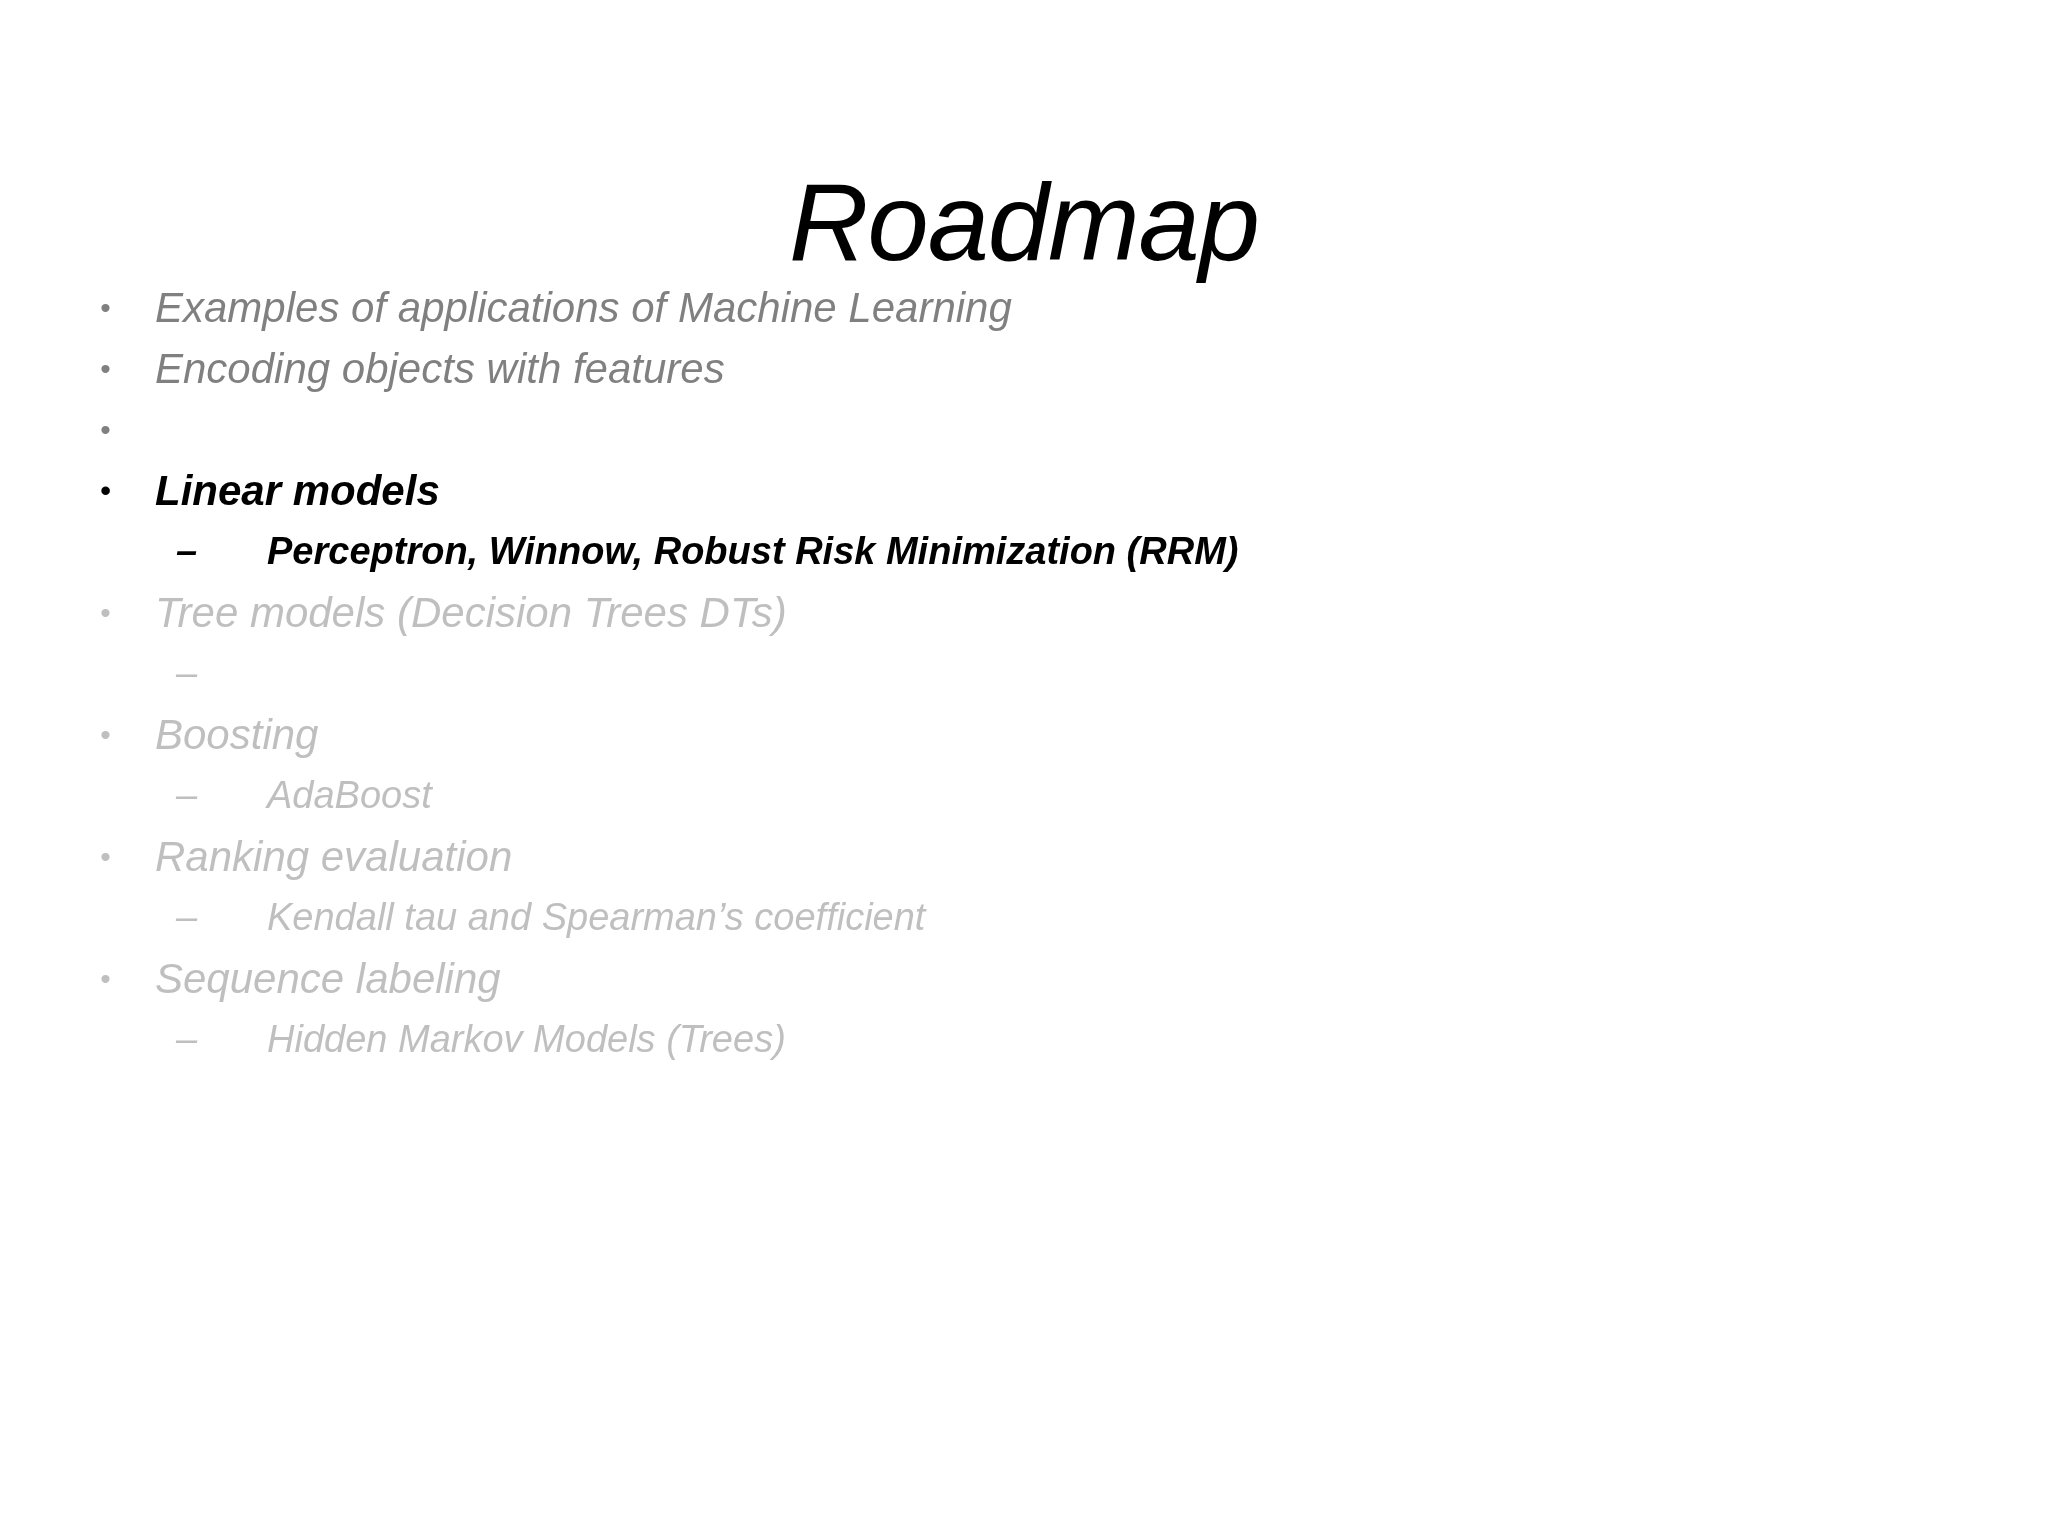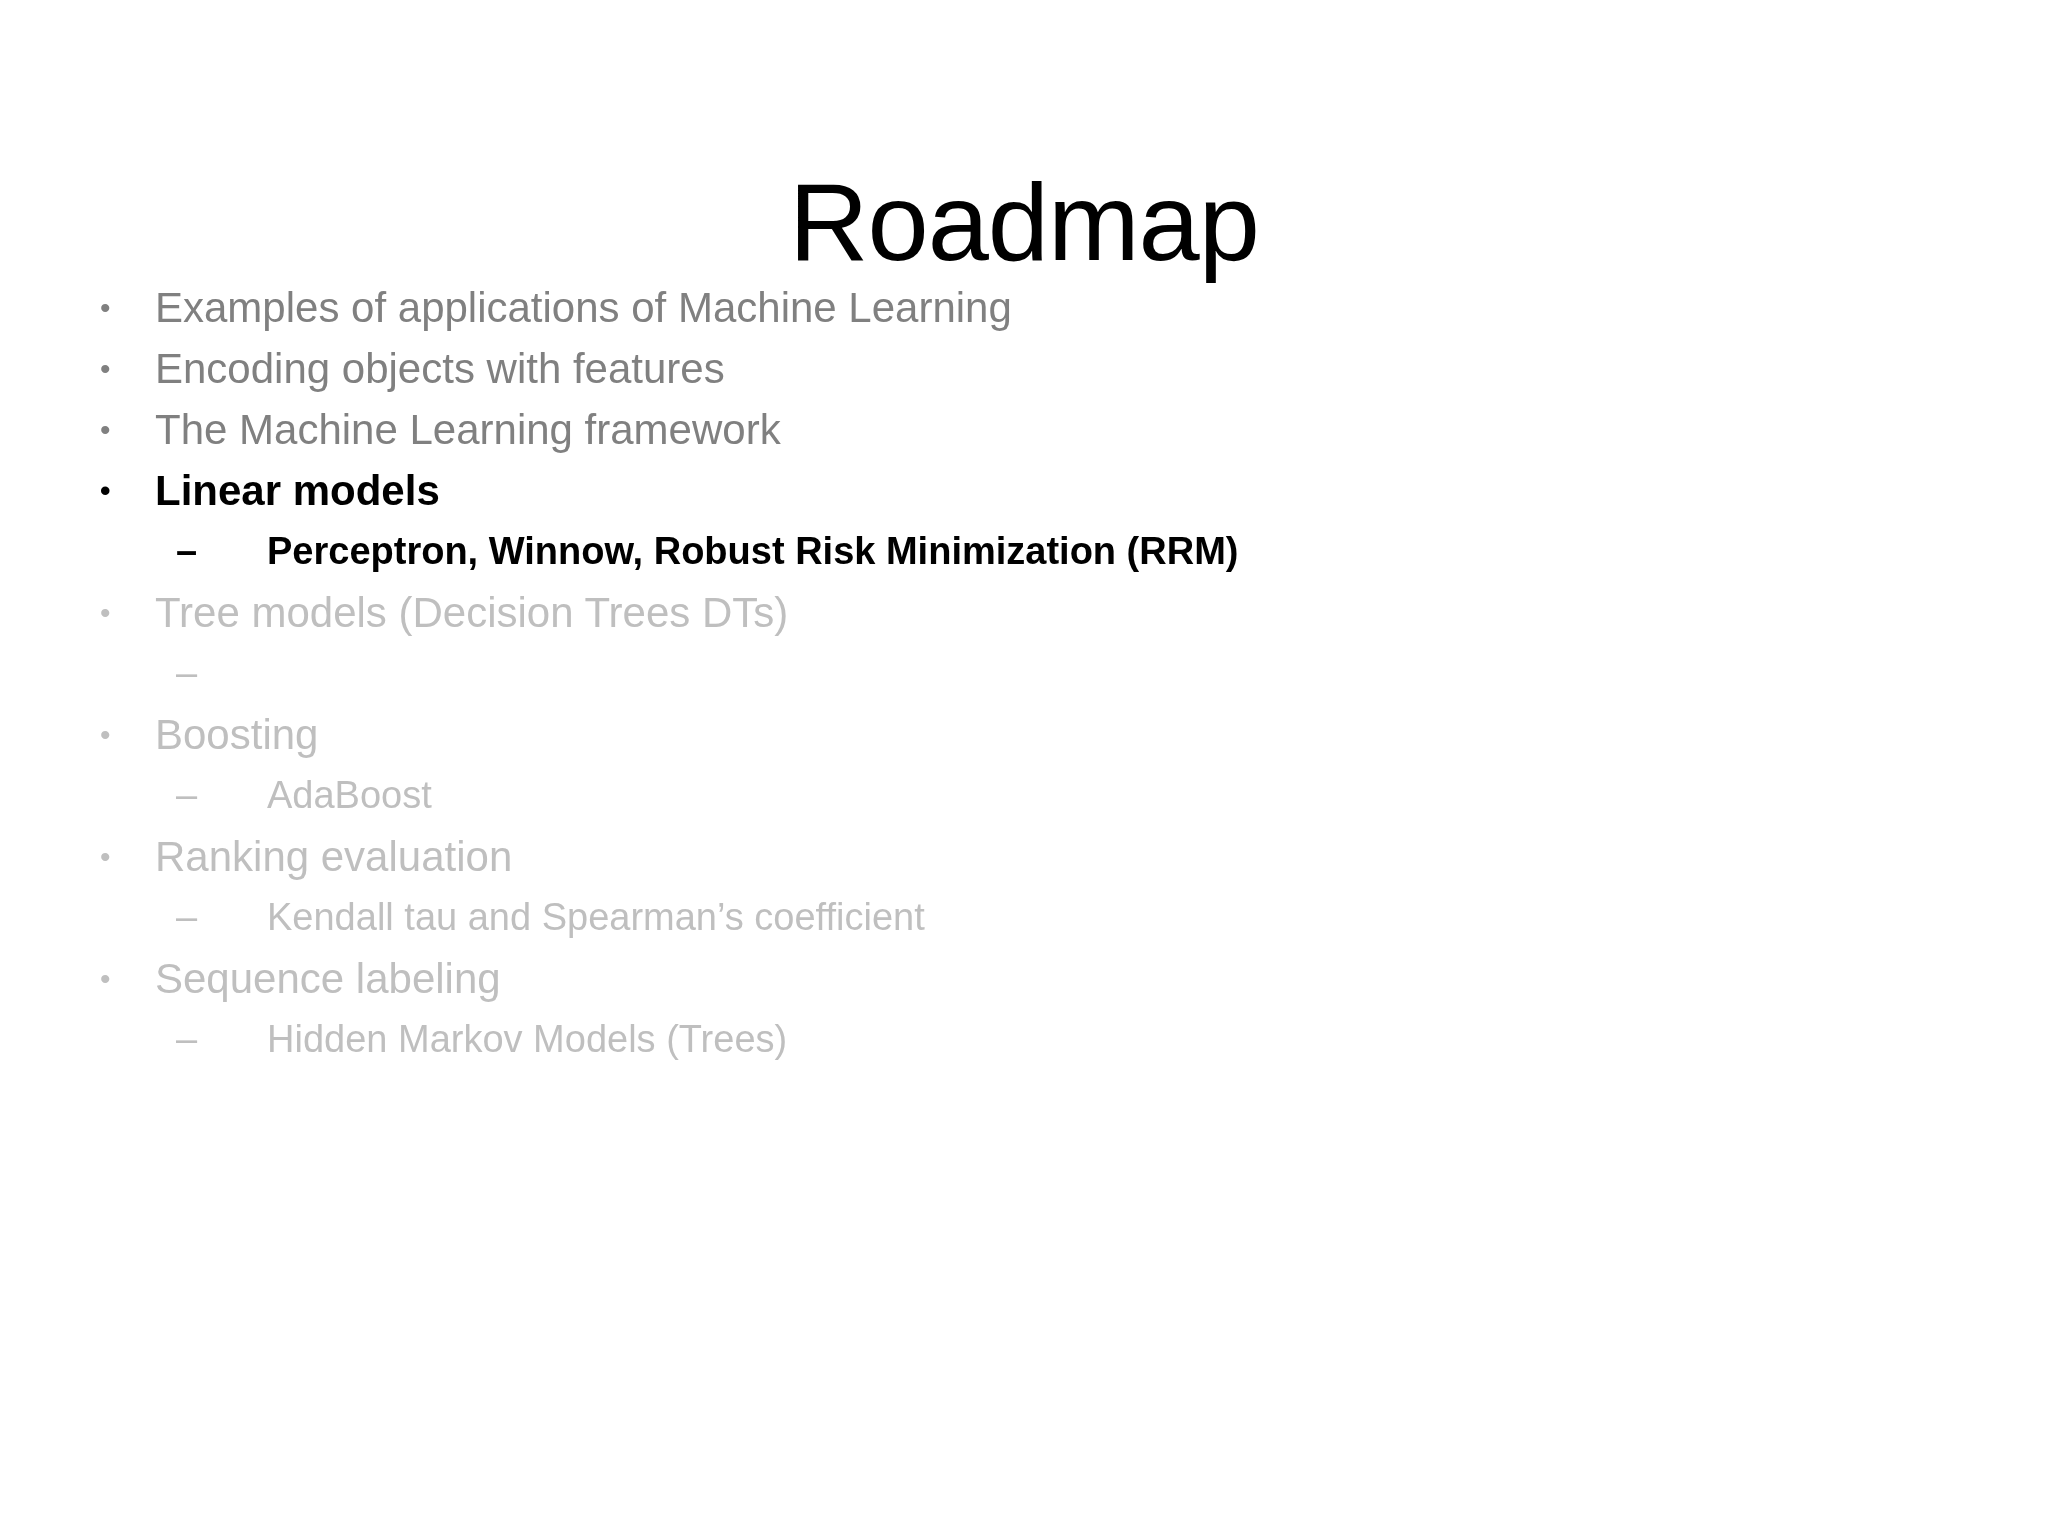--- a/index.html
+++ b/index.html
@@ -11,20 +11,21 @@
     position: relative;
     width: 2048px;
     height: 1536px;
     font-family: "Liberation Sans", sans-serif;
     overflow: hidden;
   }
   .slide {
     position: absolute;
     inset: 0;
     background: #ffffff;
+    font-style: italic;
   }
   .slide-title {
     position: absolute;
     top: 88px;
     left: 0;
     width: 100%;
     text-align: center;
     font-size: 110px;
     line-height: 120px;
     font-weight: 400;
@@ -85,21 +86,20 @@
       <li class="roadmap-item level-1 style-muted">
         <span class="bullet-glyph">•</span>
         <span class="item-text">Examples of applications of Machine Learning</span>
       </li>
       <li class="roadmap-item level-1 style-muted">
         <span class="bullet-glyph">•</span>
         <span class="item-text">Encoding objects with features</span>
       </li>
       <li class="roadmap-item level-1 style-muted">
         <span class="bullet-glyph">•</span>
-        <span class="item-text">The Machine Learning framework</span>
       </li>
       <li class="roadmap-item level-1 style-active">
         <span class="bullet-glyph">•</span>
         <span class="item-text">Linear models</span>
       </li>
       <li class="roadmap-item level-2 style-active">
         <span class="bullet-glyph">–</span>
         <span class="item-text">Perceptron, Winnow, Robust Risk Minimization (RRM)</span>
       </li>
       <li class="roadmap-item level-1 style-dim">

